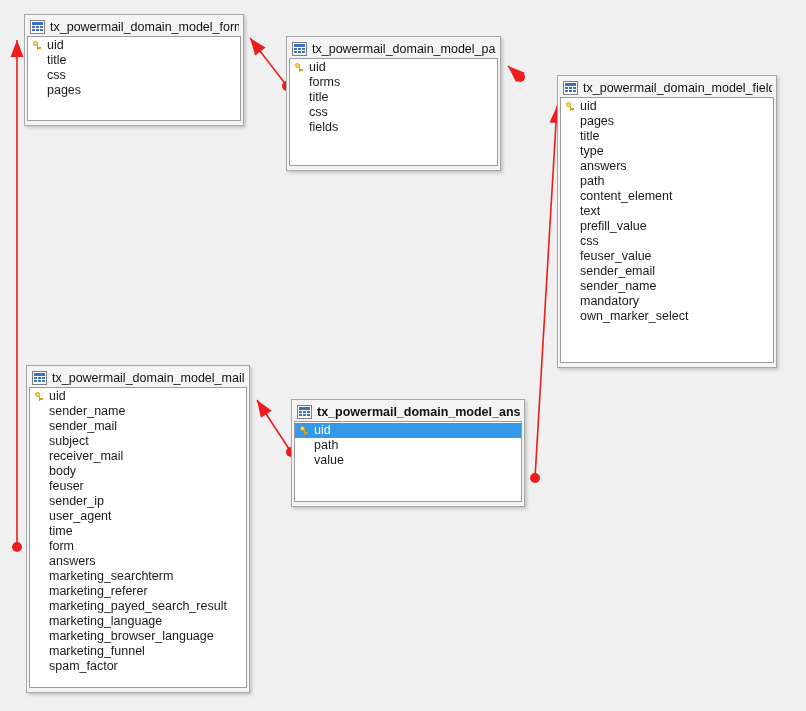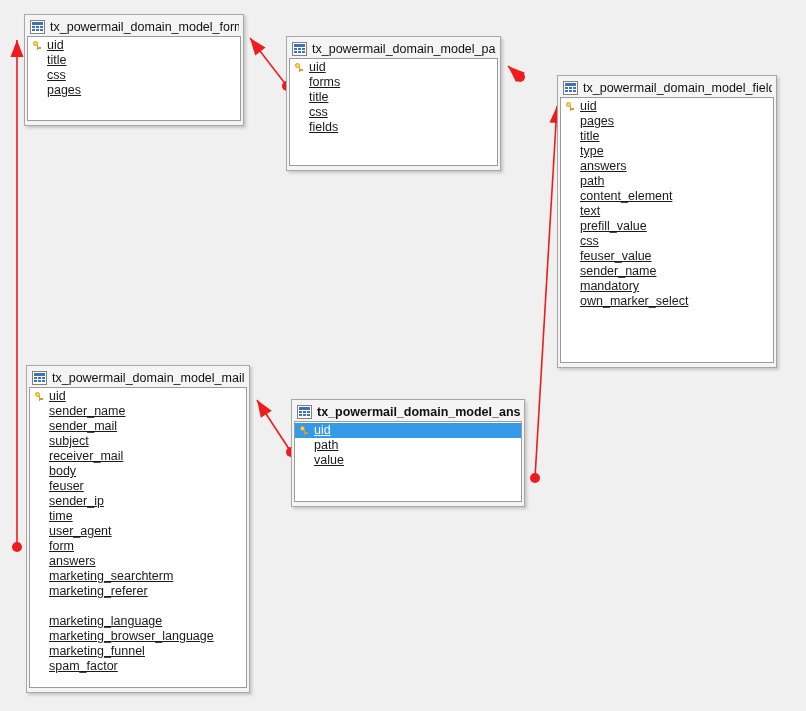--- a/index.html
+++ b/index.html
@@ -131,21 +131,20 @@
     background: #d8a01a;
   }
   .key-icon .tooth {
     position: absolute;
     left: 4.5px; top: 6px;
     width: 3px; height: 1.6px;
     background: #d8a01a;
   }
   .field-label {
     line-height: 15px;
-    text-decoration: underline;
   }
 </style>
 </head>
 <body>
 
 <div id="canvas">
   <svg id="connectors" viewBox="0 0 806 711" xmlns="http://www.w3.org/2000/svg">
       <g>
         <line x1="287" y1="86" x2="250" y2="38" stroke="#ee1c1c" stroke-width="1.6"></line>
         <circle cx="287" cy="86" r="5" fill="#ee1c1c"></circle>
@@ -311,20 +310,24 @@
         <div class="field-row">
           <span class="key-slot"></span>
           <span class="field-label">css</span>
         </div>
         <div class="field-row">
           <span class="key-slot"></span>
           <span class="field-label">feuser_value</span>
         </div>
         <div class="field-row">
           <span class="key-slot"></span>
+          <span class="field-label">sender_email</span>
+        </div>
+        <div class="field-row">
+          <span class="key-slot"></span>
           <span class="field-label">sender_name</span>
         </div>
         <div class="field-row">
           <span class="key-slot"></span>
           <span class="field-label">mandatory</span>
         </div>
         <div class="field-row">
           <span class="key-slot"></span>
           <span class="field-label">own_marker_select</span>
         </div>
@@ -377,44 +380,45 @@
         <div class="field-row">
           <span class="key-slot"></span>
           <span class="field-label">feuser</span>
         </div>
         <div class="field-row">
           <span class="key-slot"></span>
           <span class="field-label">sender_ip</span>
         </div>
         <div class="field-row">
           <span class="key-slot"></span>
+          <span class="field-label">user_agent</span>
+        </div>
+        <div class="field-row">
+          <span class="key-slot"></span>
           <span class="field-label">time</span>
         </div>
         <div class="field-row">
           <span class="key-slot"></span>
-          <span class="field-label">user_agent</span>
-        </div>
-        <div class="field-row">
-          <span class="key-slot"></span>
           <span class="field-label">form</span>
         </div>
         <div class="field-row">
           <span class="key-slot"></span>
           <span class="field-label">answers</span>
         </div>
         <div class="field-row">
           <span class="key-slot"></span>
           <span class="field-label">marketing_searchterm</span>
         </div>
         <div class="field-row">
           <span class="key-slot"></span>
           <span class="field-label">marketing_referer</span>
         </div>
         <div class="field-row">
           <span class="key-slot"></span>
+          <span class="field-label">marketing_payed_search_result</span>
         </div>
         <div class="field-row">
           <span class="key-slot"></span>
           <span class="field-label">marketing_language</span>
         </div>
         <div class="field-row">
           <span class="key-slot"></span>
           <span class="field-label">marketing_browser_language</span>
         </div>
         <div class="field-row">

